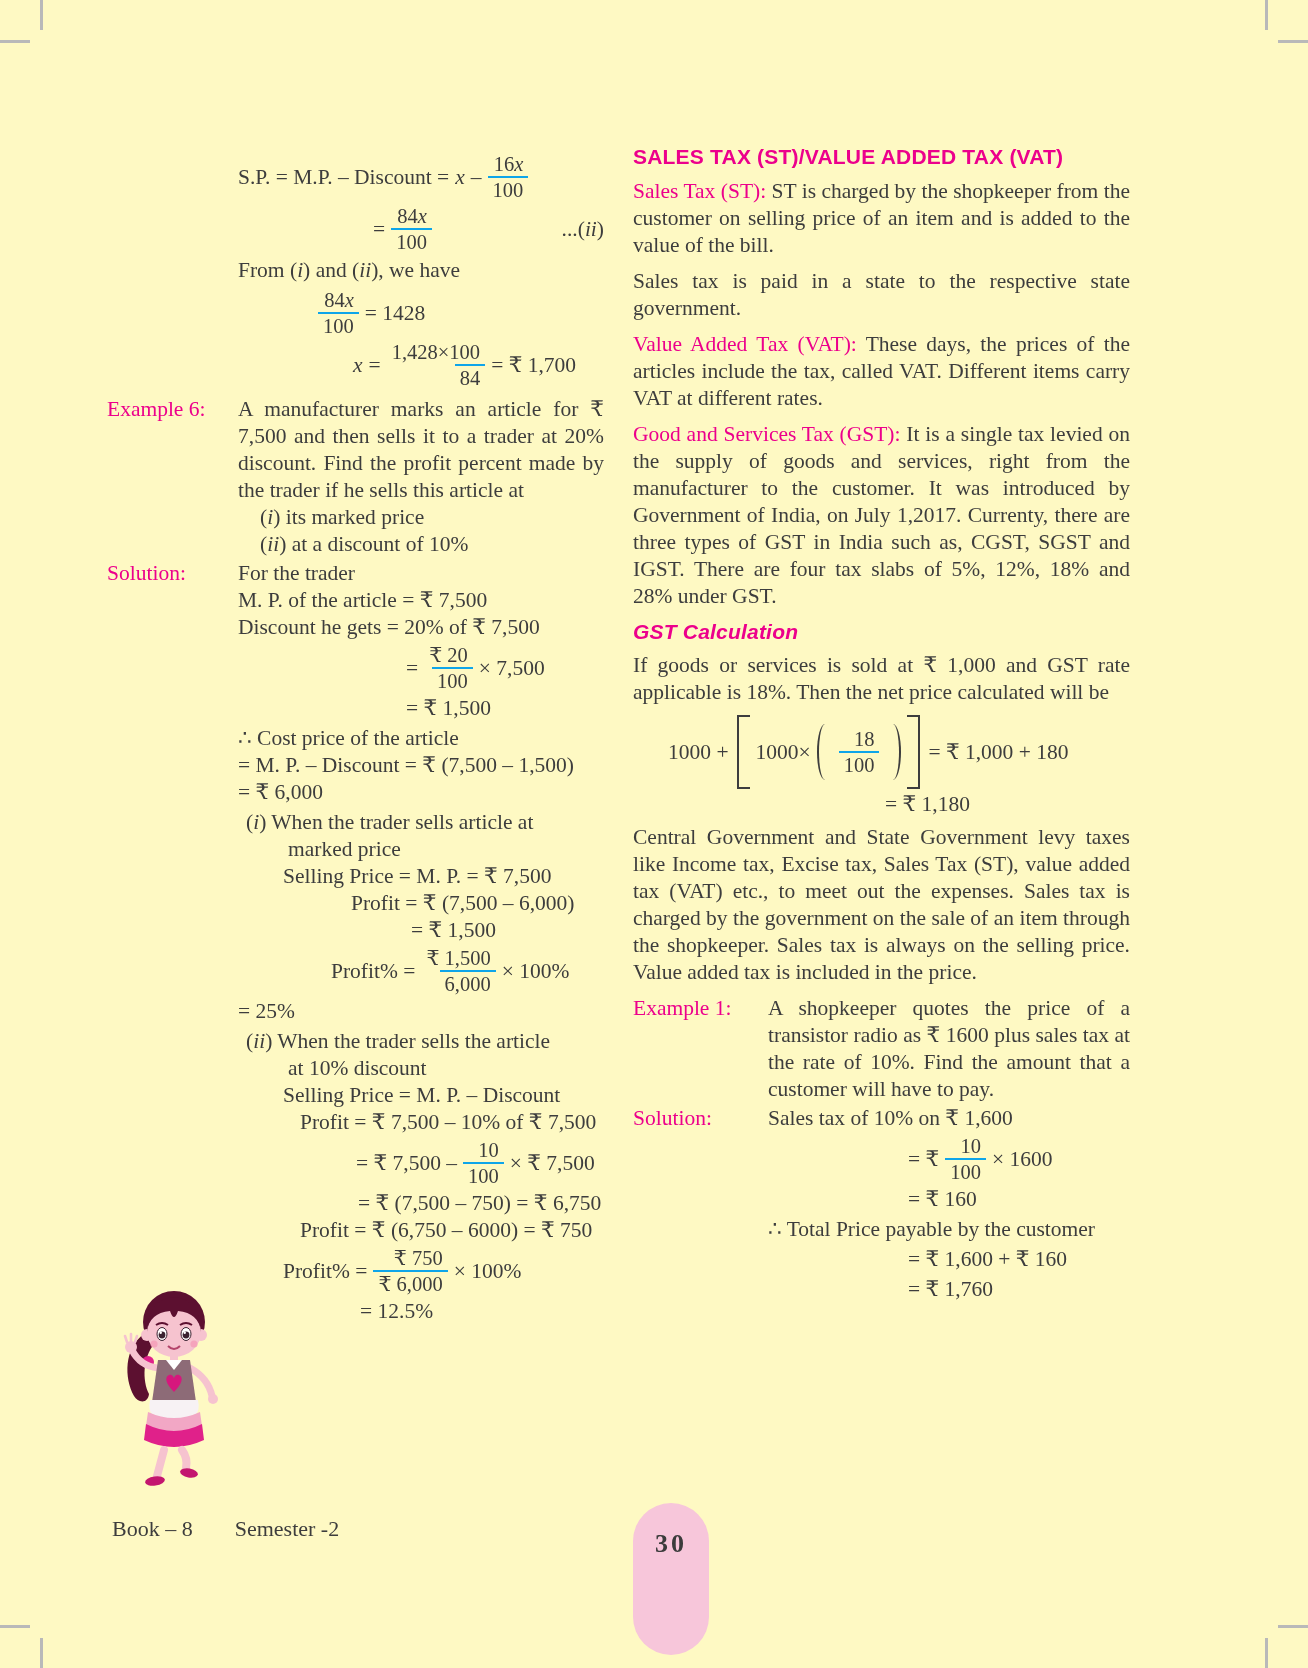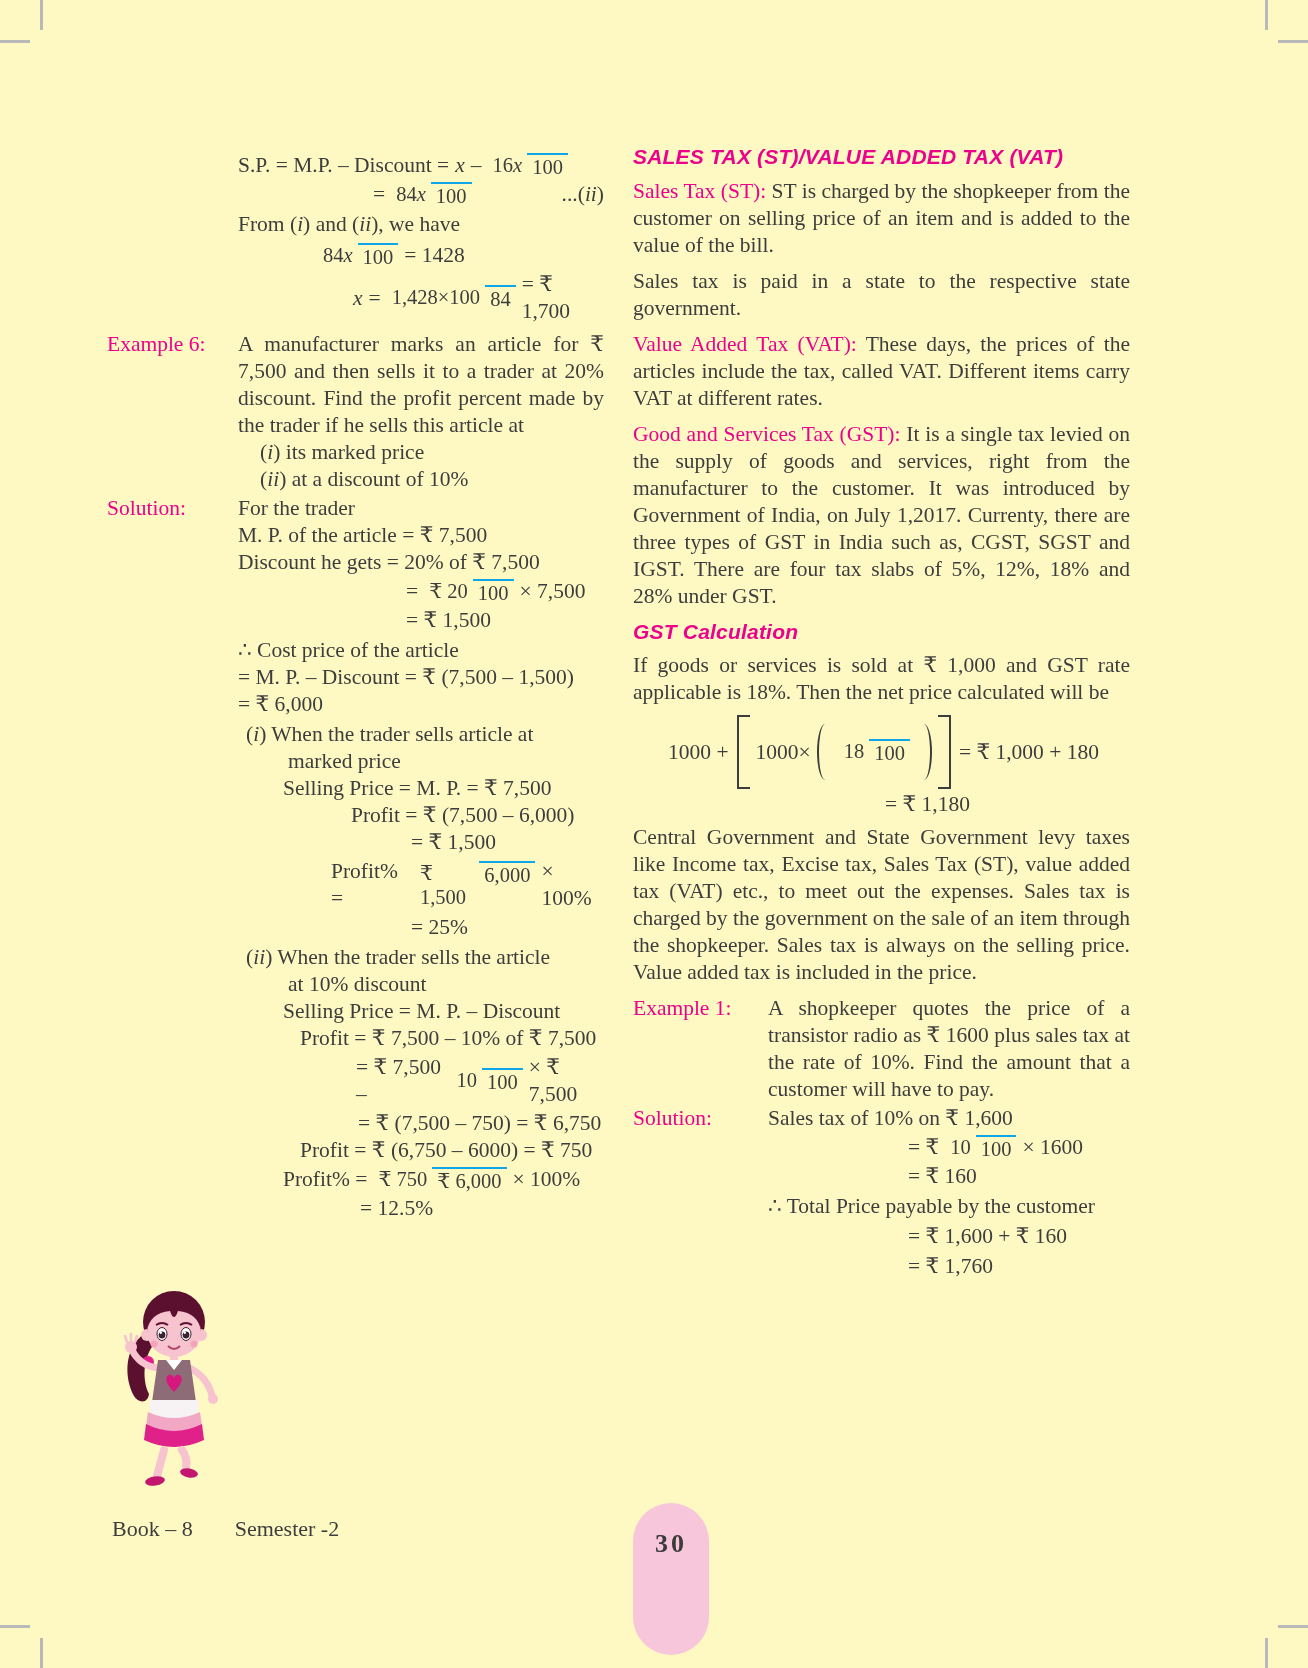--- a/index.html
+++ b/index.html
@@ -10,21 +10,21 @@
   
   .col-left{position:absolute;left:107px;top:150px;width:497px;font-size:21.5px;line-height:27px;}
   .col-right{position:absolute;left:633px;top:144px;width:497px;font-size:21.5px;line-height:27px;}
   .magenta{color:#ec008c;}
   .sans-head{font-family:"Liberation Sans","DejaVu Sans",sans-serif;font-weight:bold;font-size:21px;color:#ec008c;letter-spacing:.2px;line-height:26px;}
   .it{font-style:italic;}
   .just{text-align:justify;}
   p{margin:4px 0 9px 0;}
   
   .mline{display:flex;align-items:center;gap:6px;margin:2px 0;}
-  .frac{display:inline-flex;align-items:flex-start;font-size:20.5px;line-height:24px;vertical-align:middle;}
+  .frac{display:inline-flex;flex-direction:column;align-items:flex-end;font-size:20.5px;line-height:24px;vertical-align:middle;}
   .frac .num{padding:0 5px;}
   .frac .den{border-top:2px solid #0ea5e9;padding:0 5px;}
   
   .ex-row{display:flex;margin:4px 0 2px 0;}
   .ex-label{flex:0 0 131px;color:#ec008c;}
   .ex-body{flex:1;}
   .sub-item{margin-left:22px;}
   .indent2{margin-left:50px;}
   
   .brk{width:11px;height:70px;border:2.2px solid #3d3d3d;flex:0 0 auto;}
@@ -131,21 +131,21 @@
         <div style="margin-left:113px;">Profit = ₹ (7,500 – 6,000)</div>
         <div style="margin-left:173px;">= ₹ 1,500</div>
         <div class="mline" style="margin-left:93px;">
           <span>Profit% =</span>
           <span class="frac">
             <span class="num">₹ 1,500</span>
             <span class="den">6,000</span>
           </span>
           <span>× 100%</span>
         </div>
-        <div style="margin-left:173px;">= 25%</div>
+        <div style="">= 25%</div>
         <div style="margin-left:8px;margin-top:3px;"><span>(</span><span class="it">ii</span><span>) When  the trader sells the article</span></div>
         <div class="indent2">at 10% discount</div>
         <div style="margin-left:45px;">Selling Price = M. P. – Discount</div>
         <div style="margin-left:62px;">Profit = ₹ 7,500 – 10% of ₹ 7,500</div>
         <div class="mline" style="margin-left:118px;">
           <span>= ₹ 7,500 –</span>
           <span class="frac">
             <span class="num">10</span>
             <span class="den">100</span>
           </span>
@@ -160,21 +160,21 @@
             <span class="den">₹ 6,000</span>
           </span>
           <span>× 100%</span>
         </div>
         <div style="margin-left:122px;">= 12.5%</div>
       </div>
     </div>
   </div>
 
   <div class="col-right">
-    <div class="sans-head" style="margin-bottom:8px;font-style:italic;">SALES TAX (ST)/VALUE ADDED TAX (VAT)</div>
+    <div class="sans-head" style="margin-bottom:8px;">SALES TAX (ST)/VALUE ADDED TAX (VAT)</div>
 
     <p class="just"><span class="magenta">Sales Tax (ST):</span><span> ST is charged by the shopkeeper from the customer on selling price of an item and is added to the value of the bill.</span></p>
 
     <p class="just">Sales tax is paid in a state to the respective state government.</p>
 
     <p class="just"><span class="magenta">Value Added Tax (VAT):</span><span> These days, the prices of the articles include the tax, called VAT. Different items carry VAT at different rates.</span></p>
 
     <p class="just"><span class="magenta">Good and Services Tax (GST):</span><span> It is a single tax levied on the supply of goods and services, right from the manufacturer to the customer. It was introduced by Government of India, on July 1,2017. Currenty, there are three types of GST in India such as, CGST, SGST and IGST. There are four tax slabs of 5%, 12%, 18% and 28% under GST.</span></p>
 
     <div class="sans-head" style="margin:6px 0 7px 0;font-style:italic;">GST Calculation</div>

